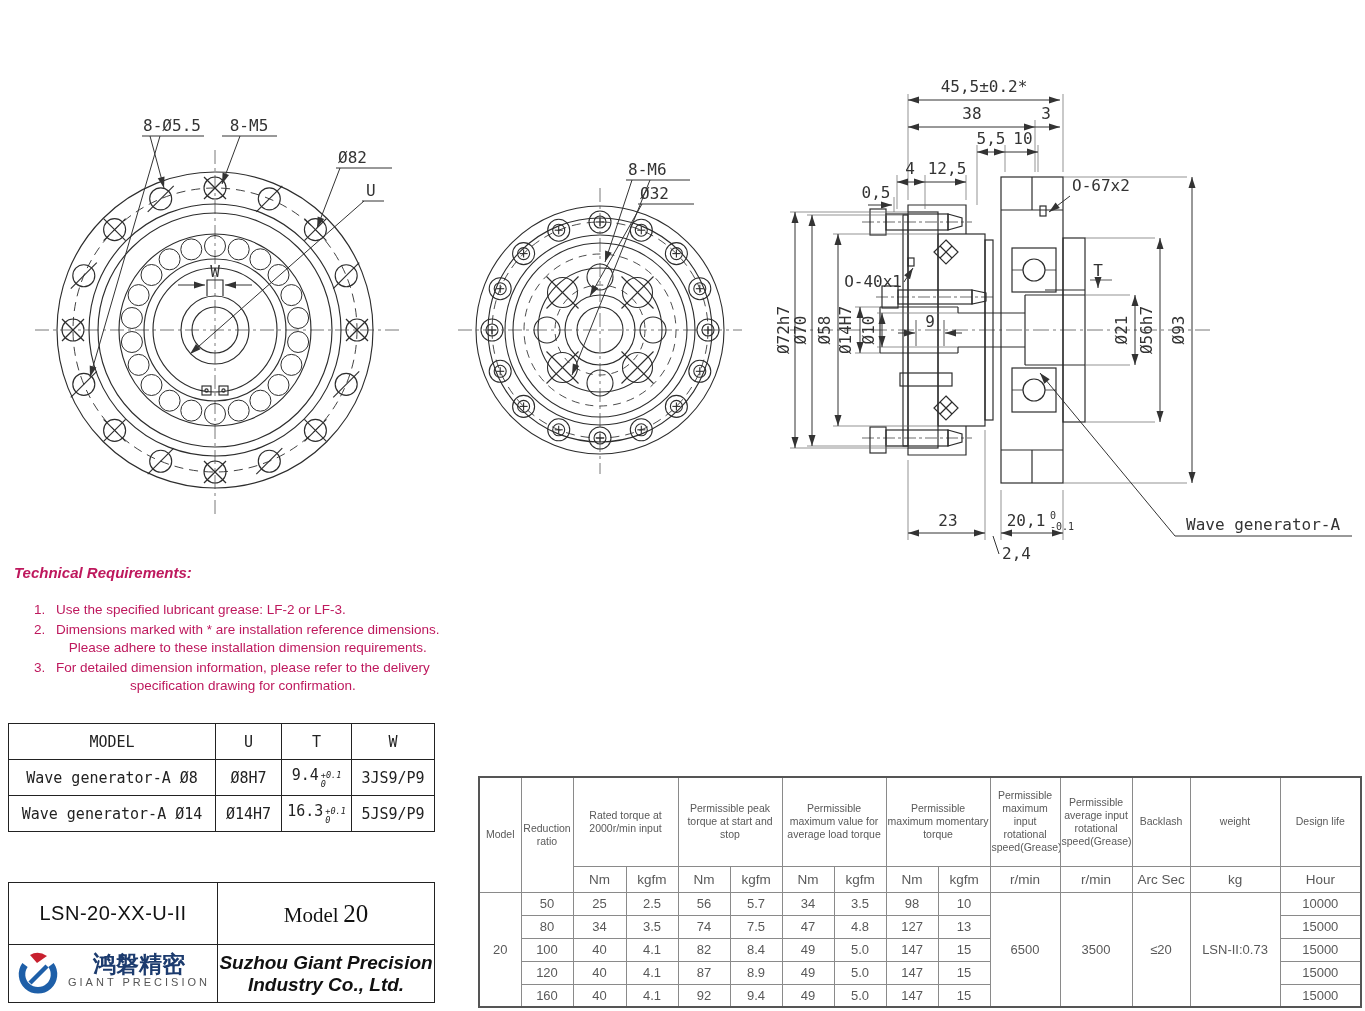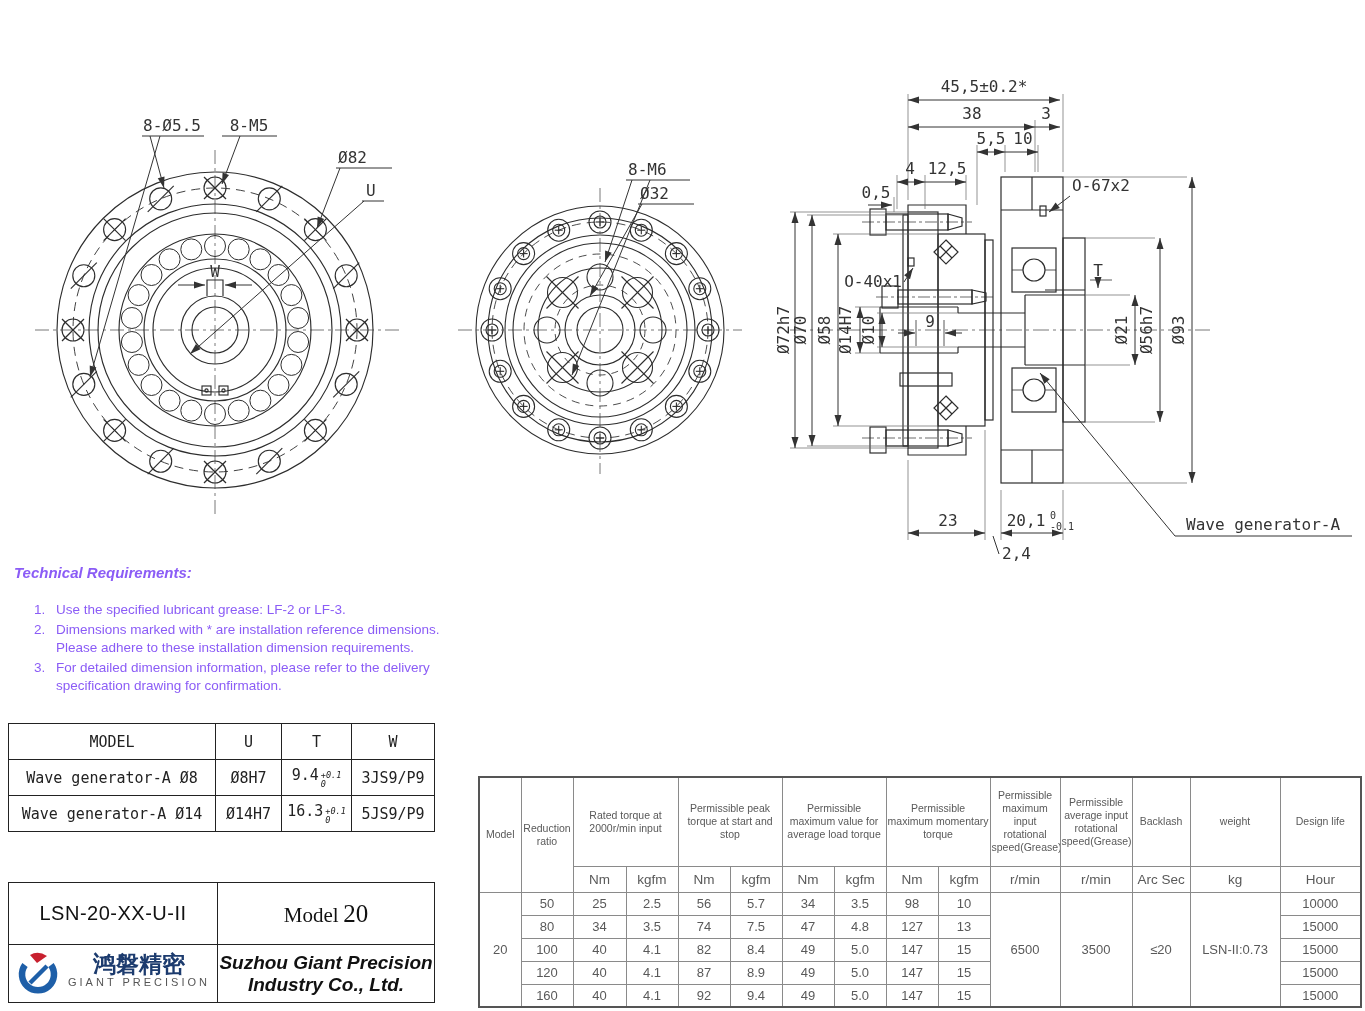--- a/index.html
+++ b/index.html
@@ -2,25 +2,25 @@
 <html><head>
 <meta charset="utf-8">
 <style>
   html,body{margin:0;padding:0;background:#fff;}
   .canvas{position:relative;width:1365px;height:1011px;background:#fff;
           font-family:"Liberation Sans",sans-serif;overflow:hidden;}
   svg.drawing{position:absolute;left:0;top:0;}
   .dims text{fill:#333;stroke:none;font:16px "DejaVu Sans Mono",monospace;}
   .dims text.sm{font-size:10px;}
   
-  .techreq{position:absolute;left:14px;top:564px;width:470px;color:#8b5cf6;}
+  .techreq{position:absolute;left:14px;top:564px;width:470px;color:#be185d;}
   .techreq h3{margin:0 0 20px 0;font-size:15px;font-style:italic;font-weight:bold;}
   .techreq .item{display:flex;margin:0 0 2px 20px;font-size:13.5px;line-height:18px;}
   .techreq .num{width:22px;flex:none;}
-  .techreq .txt{white-space:pre-line;}
+  .techreq .txt{white-space:pre-line;text-align:center;}
   
   table{border-collapse:collapse;}
   .mtable{position:absolute;left:8px;top:723px;width:426px;
           font-family:"DejaVu Sans Mono",monospace;font-size:15px;color:#222;table-layout:fixed;}
   .mtable th,.mtable td{border:1.6px solid #222;font-weight:normal;text-align:center;padding:0;}
   .mtable tr{height:36px;}
   .tolstack{display:inline-flex;flex-direction:column;font-size:8.5px;line-height:1.1;
             vertical-align:2px;margin-left:2px;text-align:left;}
   
   .tblock{position:absolute;left:8px;top:882px;width:426px;table-layout:fixed;color:#111;}

